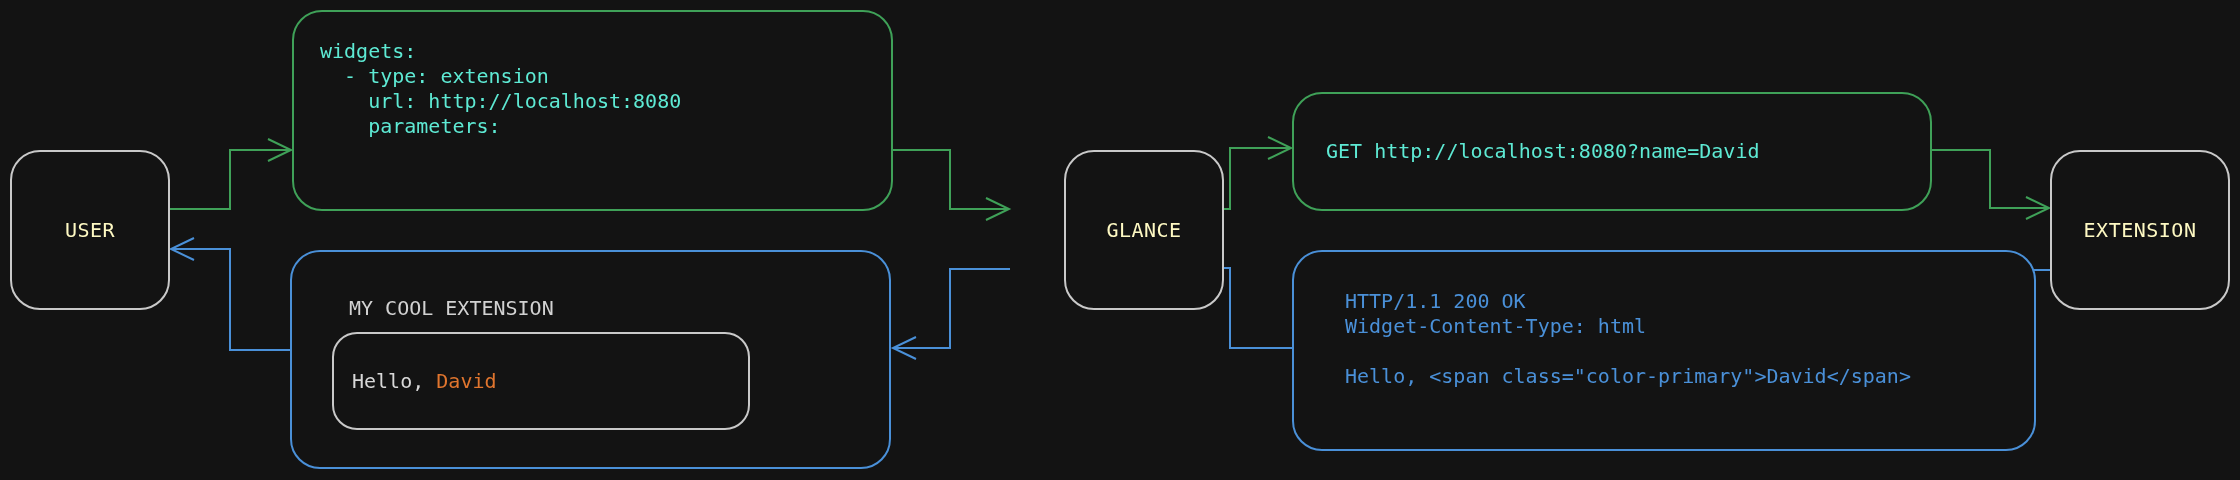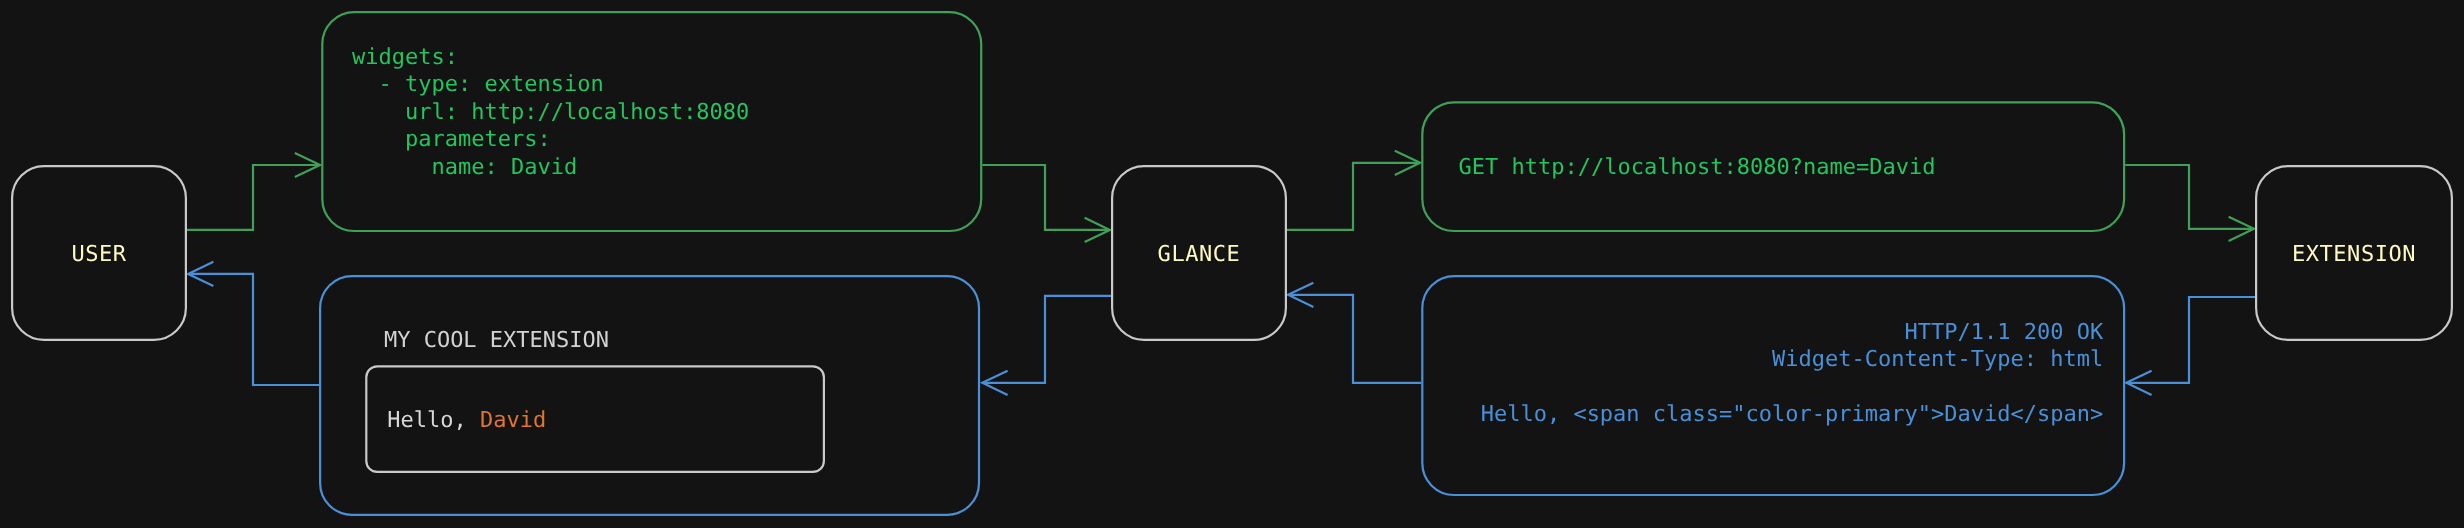--- a/index.html
+++ b/index.html
@@ -22,36 +22,36 @@
     position:absolute;box-sizing:border-box;
     border:2px solid;border-radius:30px;
     background:#131313;
   }
   .codebox.green{border-color:#3fa158;}
   .codebox.blue{border-color:#4a90d8;}
   .code-line{
     height:25px;line-height:25px;font-size:20px;
     white-space:pre;letter-spacing:0;
   }
-  .txt-green{color:#22c55e;}
+  .txt-green{color:#5eead4;}
   .txt-blue{color:#4a90d8;}
   .txt-light{color:#d8d8d8;}
   .txt-orange{color:#e0752e;}
   #config-box{left:292px;top:10px;width:601px;height:201px;padding:27px 18px 0 26px;}
   #request-box{left:1292px;top:92px;width:640px;height:119px;display:flex;align-items:center;padding-left:32px;}
-  #response-box{left:1292px;top:250px;width:640px;height:201px;padding:37px 18px 0 51px;text-align:right;}
+  #response-box{left:1292px;top:250px;width:744px;height:201px;padding:37px 18px 0 51px;}
   #widget-box{left:290px;top:250px;width:601px;height:219px;}
   #widget-title{position:absolute;left:57px;top:44px;font-size:20px;color:#d2d2d2;white-space:pre;}
   #widget-inner{
     position:absolute;left:40px;top:80px;width:418px;height:98px;
-    box-sizing:border-box;border:2px solid #c9c9c9;border-radius:11px;
+    box-sizing:border-box;border:2px solid #c9c9c9;border-radius:25px;
     display:flex;align-items:center;padding-left:18px;
   }
   #user-node{left:10px;top:150px;width:160px;height:160px;}
-  #glance-node{left:1010px;top:150px;width:160px;height:160px;}
+  #glance-node{left:1064px;top:150px;width:160px;height:160px;}
   #extension-node{left:2050px;top:150px;width:180px;height:160px;}
   .arrow{fill:none;stroke-width:2px;}
   .arrow.g{stroke:#3fa158;}
   .arrow.b{stroke:#4a90d8;}
 </style>
 </head>
 <body>
 
 <div class="canvas">
 
@@ -84,21 +84,20 @@
   </div>
   <div class="node" id="extension-node">
     <span>EXTENSION</span>
   </div>
 
   <div class="codebox green" id="config-box">
     <div class="code-line txt-green">widgets:</div>
     <div class="code-line txt-green">  - type: extension</div>
     <div class="code-line txt-green">    url: http://localhost:8080</div>
     <div class="code-line txt-green">    parameters:</div>
-    <div class="code-line txt-green">      name: David</div>
   </div>
 
   <div class="codebox green" id="request-box">
     <div class="code-line txt-green">GET http://localhost:8080?name=David</div>
   </div>
 
   <div class="codebox blue" id="response-box">
     <div class="code-line txt-blue">HTTP/1.1 200 OK</div>
     <div class="code-line txt-blue">Widget-Content-Type: html</div>
     <div class="code-line txt-blue"></div>

